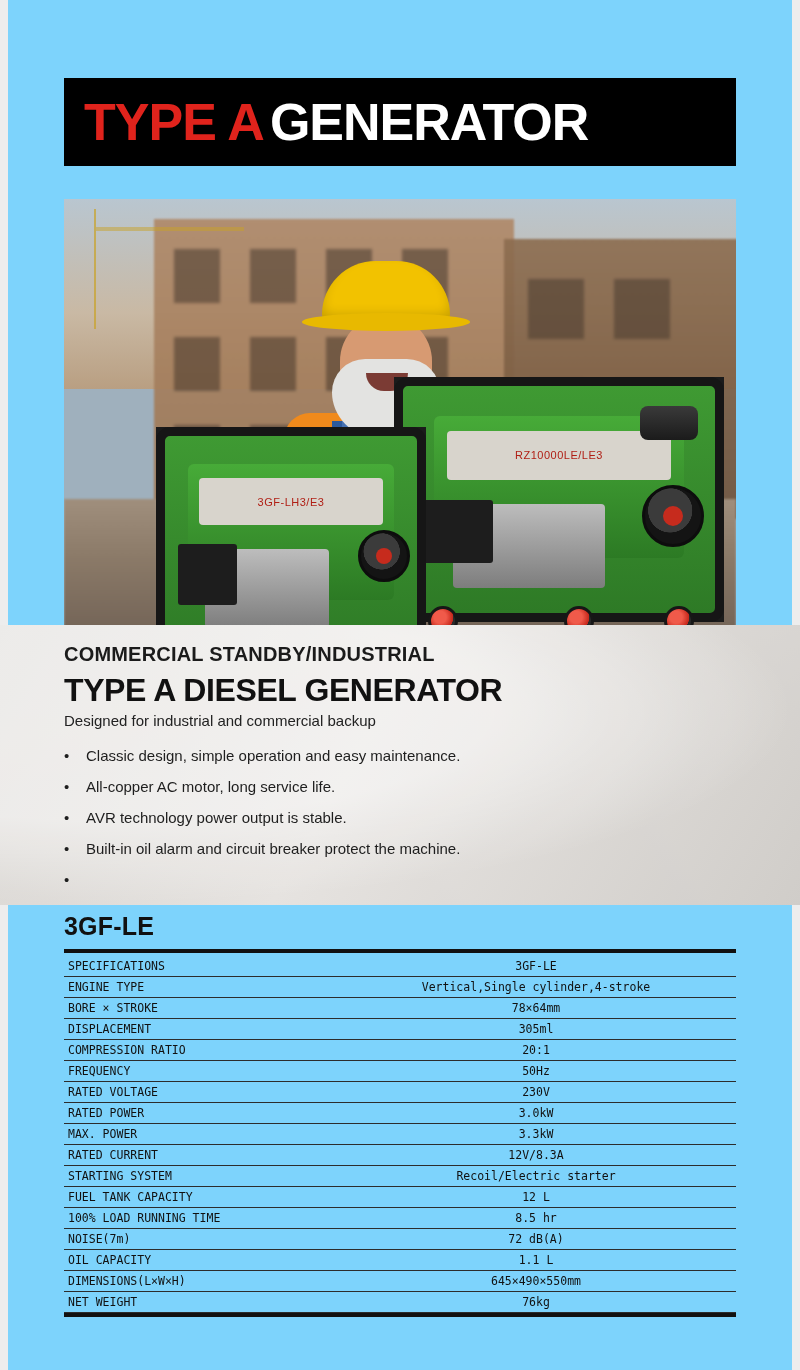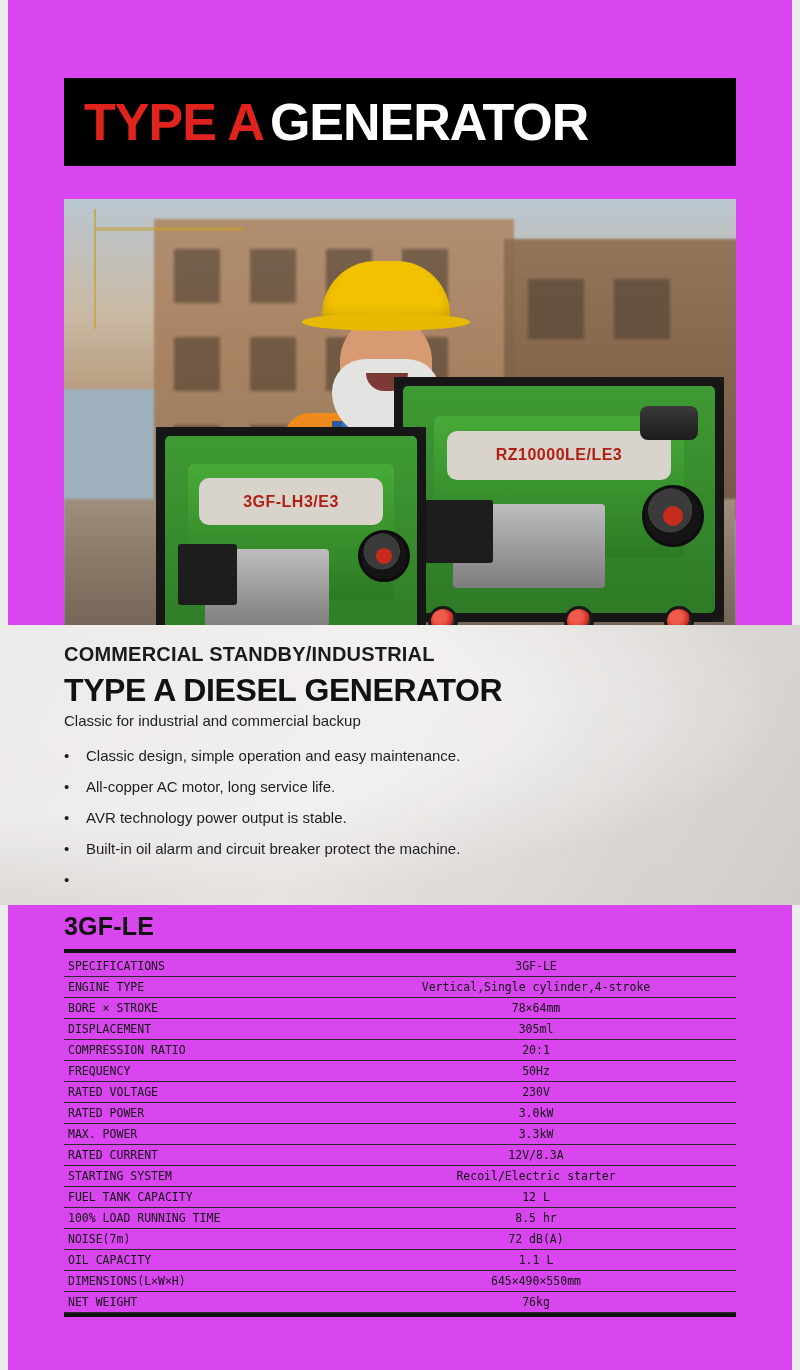--- a/index.html
+++ b/index.html
@@ -14,21 +14,21 @@
     position: relative;
     overflow: hidden;
   }
 
   
   .page {
     position: absolute;
     left: 0; top: 0;
     width: 800px;
     height: 1370px;
-    background: #d946ef;
+    background: #7dd3fc;
   }
   .rail-left, .rail-right {
     position: absolute;
     top: 0;
     width: 8px;
     height: 1370px;
     background: #ededed;
   }
   .rail-left { left: 0; }
   .rail-right { right: 0; }
@@ -161,25 +161,25 @@
   }
   .gen-body {
     position: absolute; left: 12%; top: 16%; width: 76%; height: 58%;
     background: linear-gradient(180deg,#47ab38 0%, #2c7a24 100%);
     border-radius: 6px;
   }
   .gen-label {
     position: absolute; left: 16%; top: 22%; width: 68%; height: 20%;
     background: #d8d4cc;
     color: #b01e14;
-    font-size: 16px;
-    font-weight: bold;
+    font-size: 11px;
+    font-weight: normal;
     display: flex; align-items: center; justify-content: center;
     letter-spacing: .5px;
-    border-radius: 10px;
+    border-radius: 4px;
     font-family: "Liberation Sans", sans-serif;
   }
   .gen-engine {
     position: absolute; left: 18%; top: 52%; width: 46%; height: 34%;
     background: linear-gradient(180deg,#bdbdbd 0%, #7d7d7d 100%);
     border-radius: 4px;
   }
   .gen-wheel {
     position: absolute; bottom: -14px; width: 30px; height: 30px;
     border-radius: 50%;
@@ -388,21 +388,21 @@
       <div class="gen-wheel" style="left:26px;width:26px;height:26px;"></div>
       <div class="gen-wheel" style="right:26px;width:26px;height:26px;"></div>
     </div>
   </div>
 
   <div class="desc-band">
     <div class="desc-band-img"></div>
     <div class="desc-inner">
       <div class="desc-sub">COMMERCIAL STANDBY/INDUSTRIAL</div>
       <div class="desc-title">TYPE A DIESEL GENERATOR</div>
-      <div class="desc-lead">Classic for industrial and commercial backup</div>
+      <div class="desc-lead">Designed for industrial and commercial backup</div>
       <div class="bullets">
         <div class="bullet">
           <span class="dot">•</span>
           <span>Classic design, simple operation and easy maintenance.</span>
         </div>
         <div class="bullet">
           <span class="dot">•</span>
           <span>All-copper AC motor, long service life.</span>
         </div>
         <div class="bullet">

